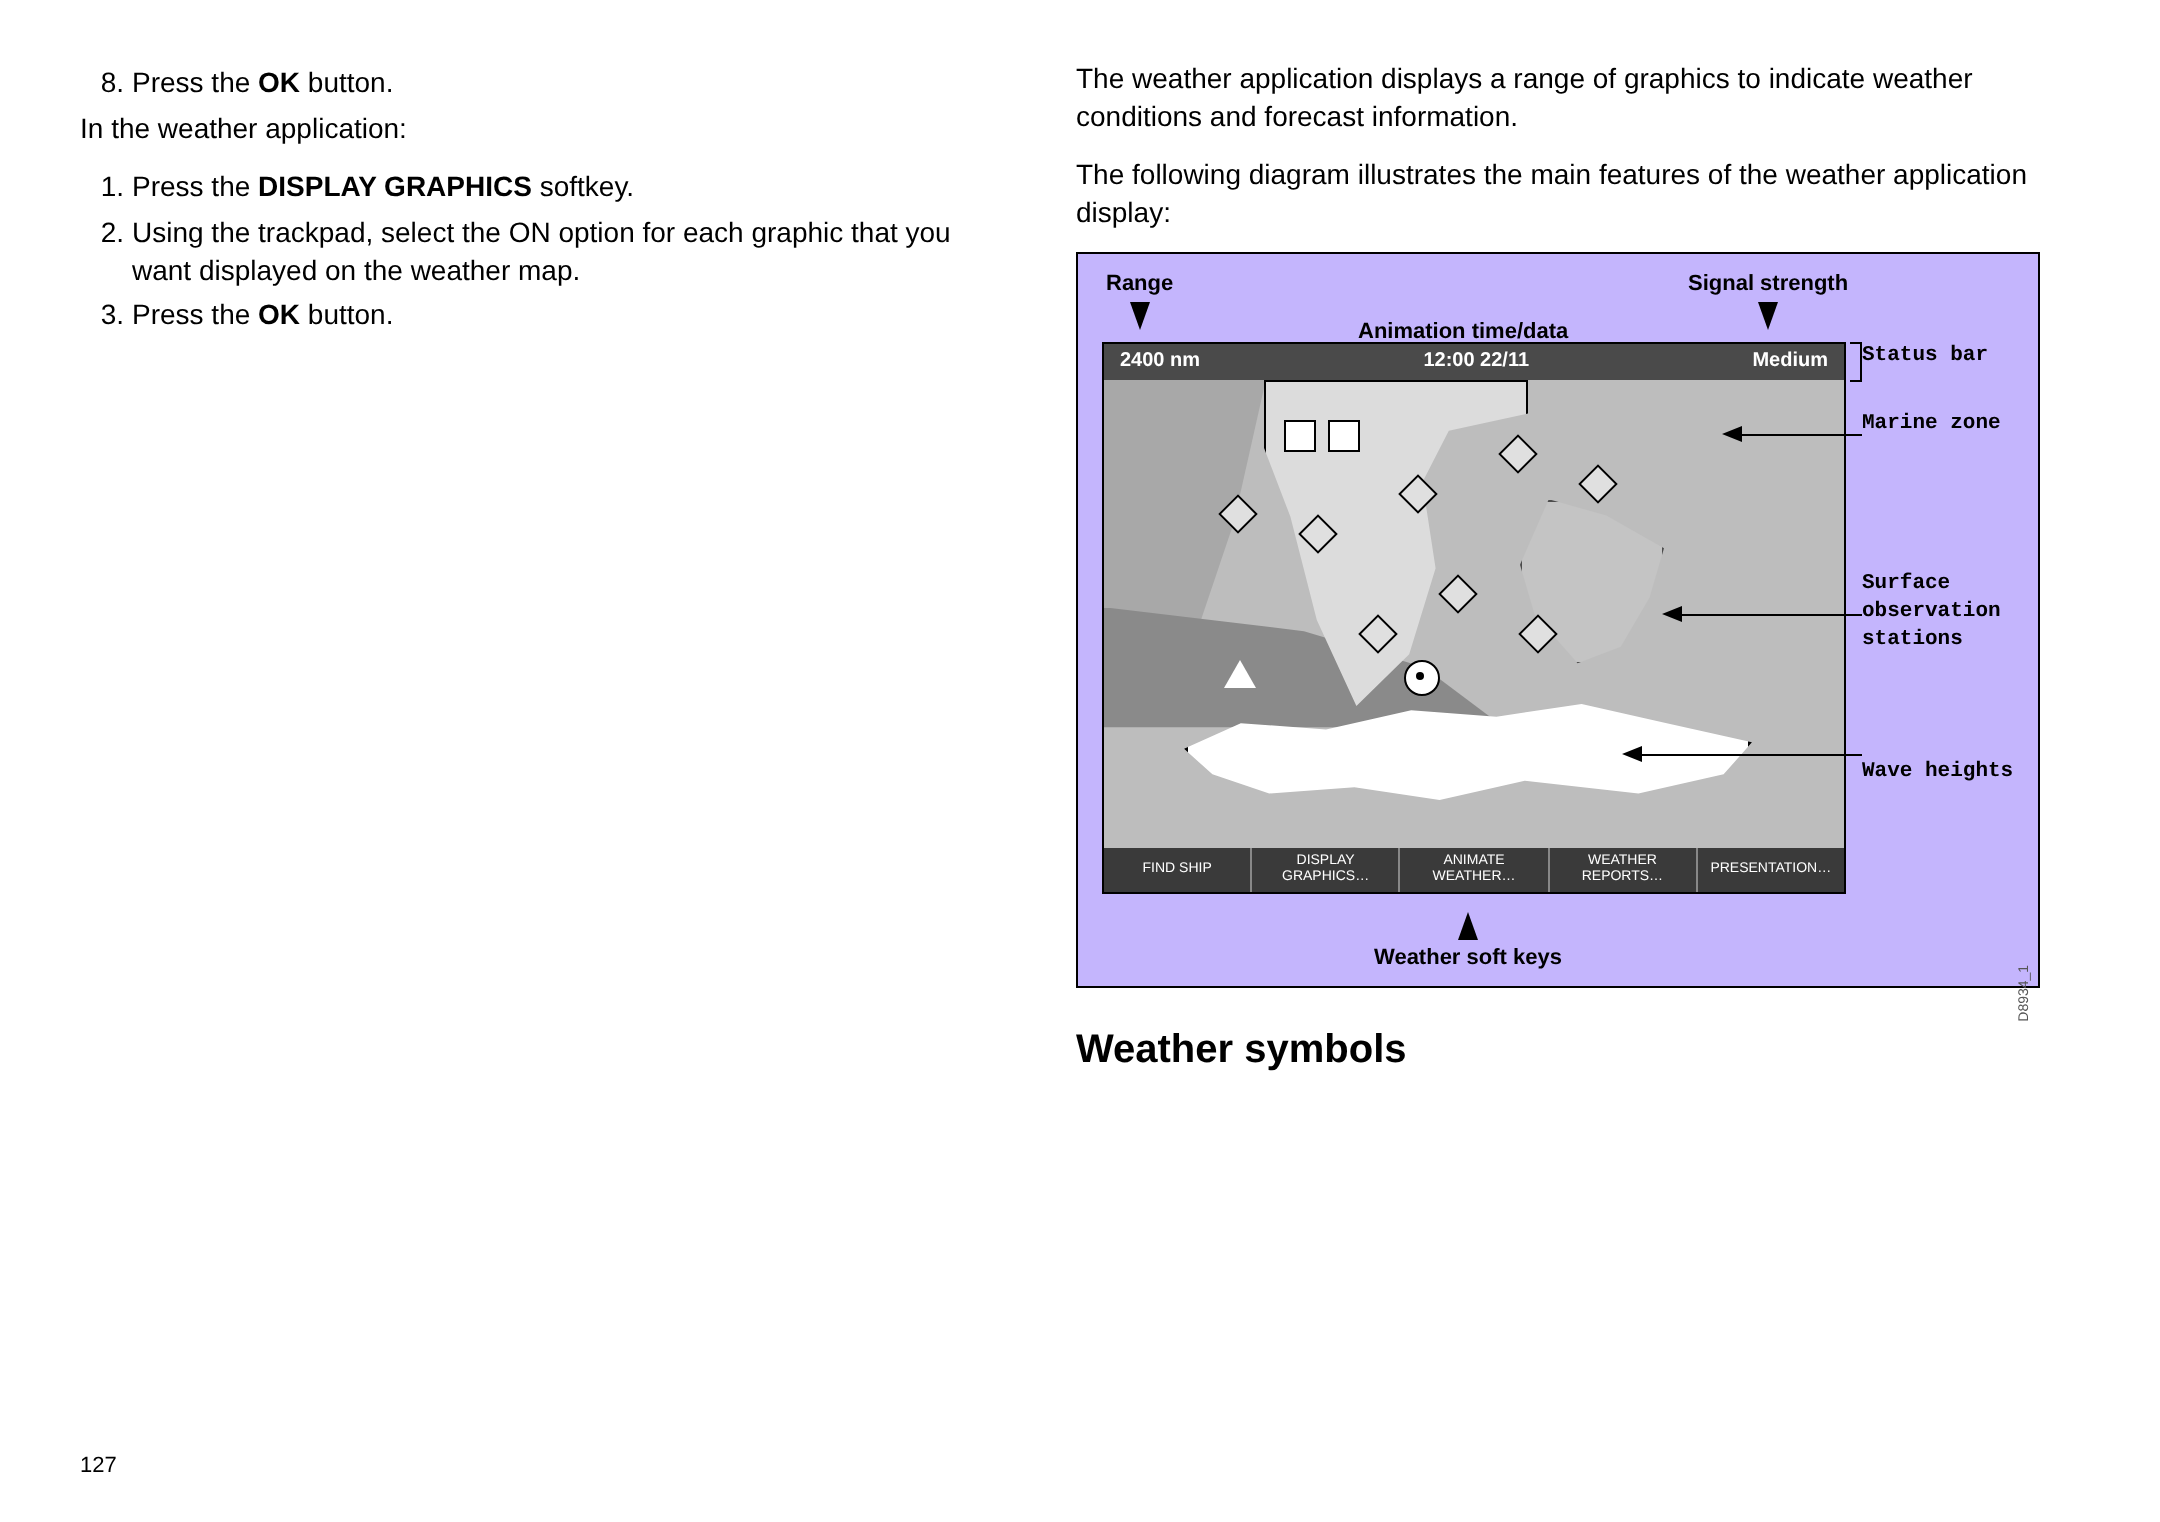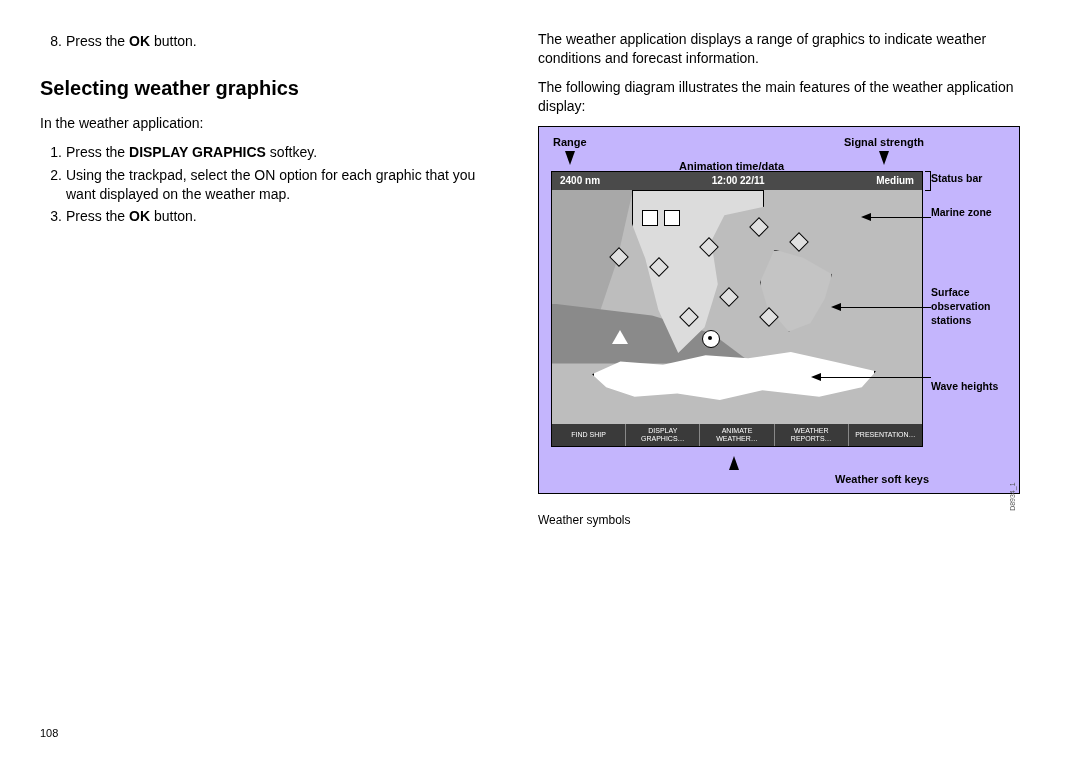--- a/index.html
+++ b/index.html
@@ -21,21 +21,21 @@
     justify-content: space-between;
   }
   .cols {
     display: flex;
     gap: 38px;
   }
   .col-left { width: 460px; }
   .col-right { flex: 1; }
   h1 { font-size: 25px; font-weight: bold; margin: 0 0 14px 0; line-height: 1.15; }
   h2 { font-size: 20px; font-weight: bold; margin: 0 0 12px 0; }
-  h3 { font-size: 12px; font-weight: normal; margin: 18px 0 10px 0; }
+  h3 { font-size: 20px; font-weight: bold; margin: 18px 0 10px 0; }
   p { margin: 0 0 10px 0; }
   .step { display: flex; margin: 2px 0 4px 0; }
   .step-num { width: 22px; flex-shrink: 0; text-align: right; padding-right: 4px; }
   .step-txt { flex: 1; }
   .bold { font-weight: bold; }
   .justify { text-align: justify; }
   .figure {
     border: 1px solid #000;
     width: 480px;
     height: 366px;
@@ -69,32 +69,32 @@
     background: #3a3a3a; display: flex;
   }
   .softkey {
     flex: 1; border-right: 1px solid #888; color: #fff;
     font-size: 7px; text-align: center; display: flex;
     flex-direction: column; justify-content: center; line-height: 1.05;
     padding: 1px 2px;
   }
   .softkey:last-child { border-right: none; }
   .fig-right-labels { position: absolute; right: 6px; top: 40px; width: 82px; font-size: 10.5px; font-weight: bold; }
-  .rlabel { position: absolute; left: 0; }
+  .rlabel { position: absolute; left: 0; font-family: Liberation Mono, monospace; }
   .arrow-left {
     width: 0; height: 0; border-top: 4px solid transparent; border-bottom: 4px solid transparent;
     border-right: 10px solid #000; display: inline-block; vertical-align: middle;
   }
   .bracket {
     position: absolute; border-right: 1px solid #000; border-top: 1px solid #000; border-bottom: 1px solid #000;
     width: 5px;
   }
   .fig-bottom-label {
     position: absolute; bottom: 6px; left: 0; right: 90px;
-    text-align: right; font-size: 11px; font-weight: bold;
+    text-align: center; font-size: 11px; font-weight: bold;
   }
   .arrow-up {
     width: 0; height: 0; border-left: 5px solid transparent; border-right: 5px solid transparent;
     border-bottom: 14px solid #000; margin: 0 auto 2px auto;
   }
   .diamond {
     position: absolute; width: 12px; height: 12px; background: #e0e0e0;
     border: 1.5px solid #000; transform: rotate(45deg);
   }
   .square {
@@ -166,21 +166,20 @@
   <div class="cols">
 
     <div class="col-left">
       <div class="step">
         <div class="step-num">8.</div>
         <div class="step-txt">
           <span>Press the </span><span class="bold">OK</span><span> button.</span>
         </div>
       </div>
 
-      <h2 style="margin-top:24px;">Selecting weather graphics</h2>
       <p>In the weather application:</p>
 
       <div class="step">
         <div class="step-num">1.</div>
         <div class="step-txt">
           <span>Press the </span><span class="bold">DISPLAY GRAPHICS</span><span> softkey.</span>
         </div>
       </div>
       <div class="step">
         <div class="step-num">2.</div>
@@ -283,15 +282,15 @@
           <span>Weather soft keys</span>
         </div>
         <div class="figcode">D8934_1</div>
       </div>
 
       <h3>Weather symbols</h3>
     </div>
   </div>
 
   <div class="footer">
-    <span>108</span>
+    <span>127</span>
   </div>
 </div>
 
 </body></html>

